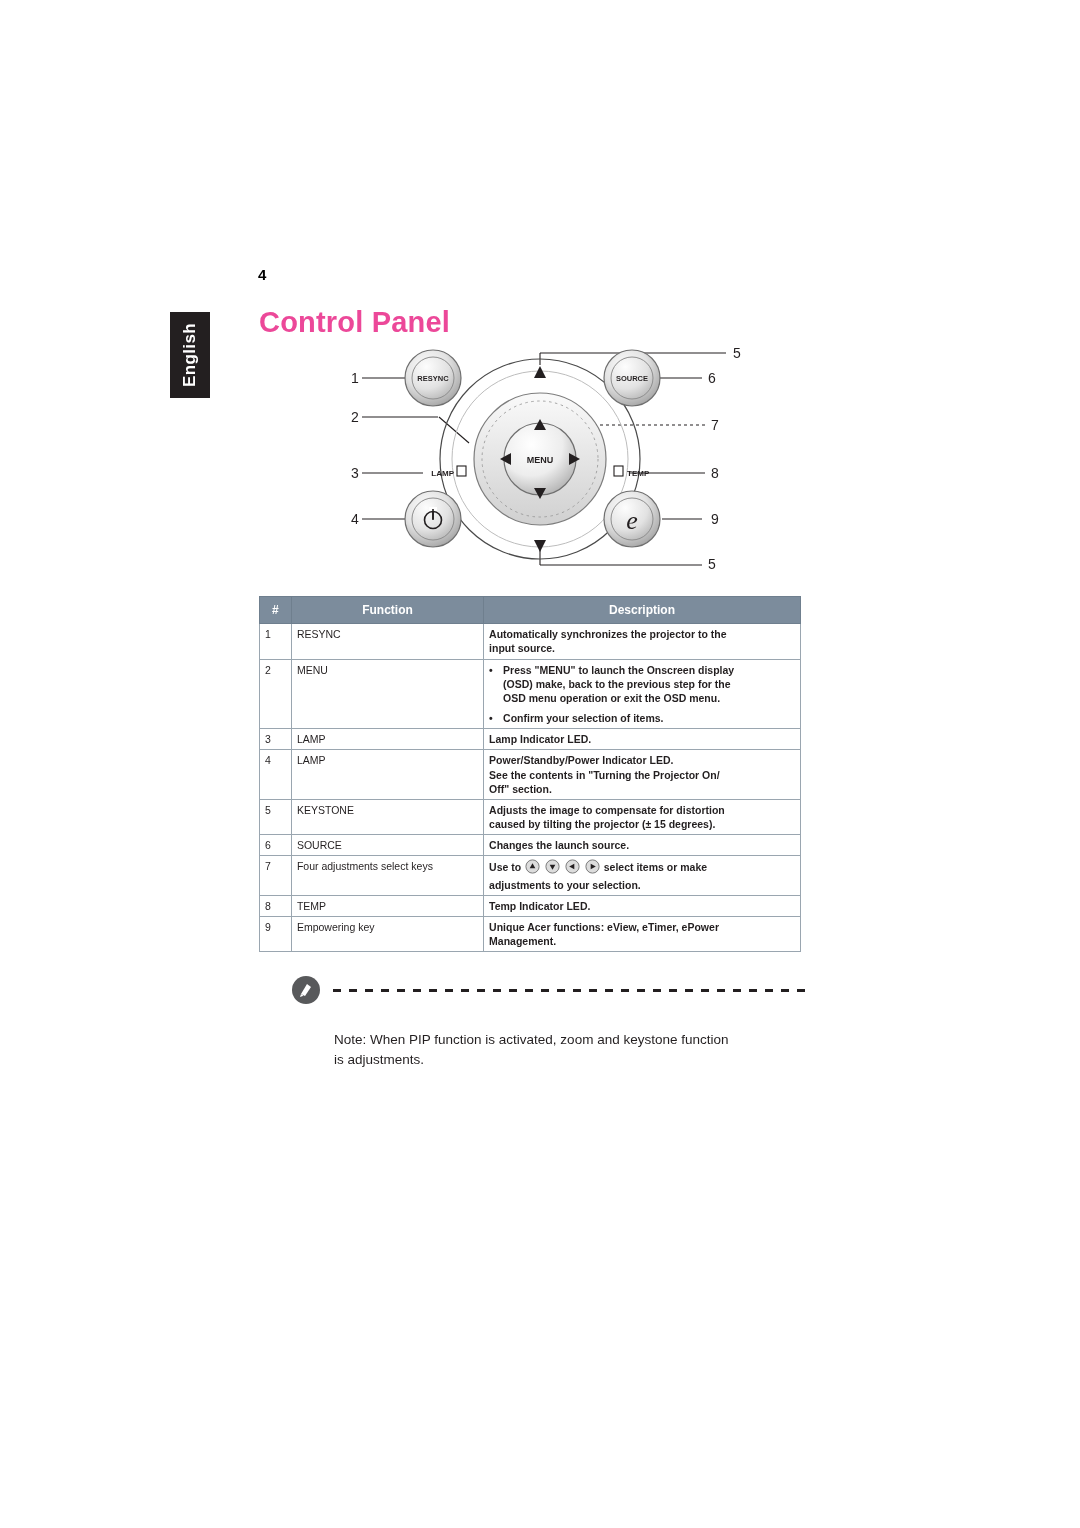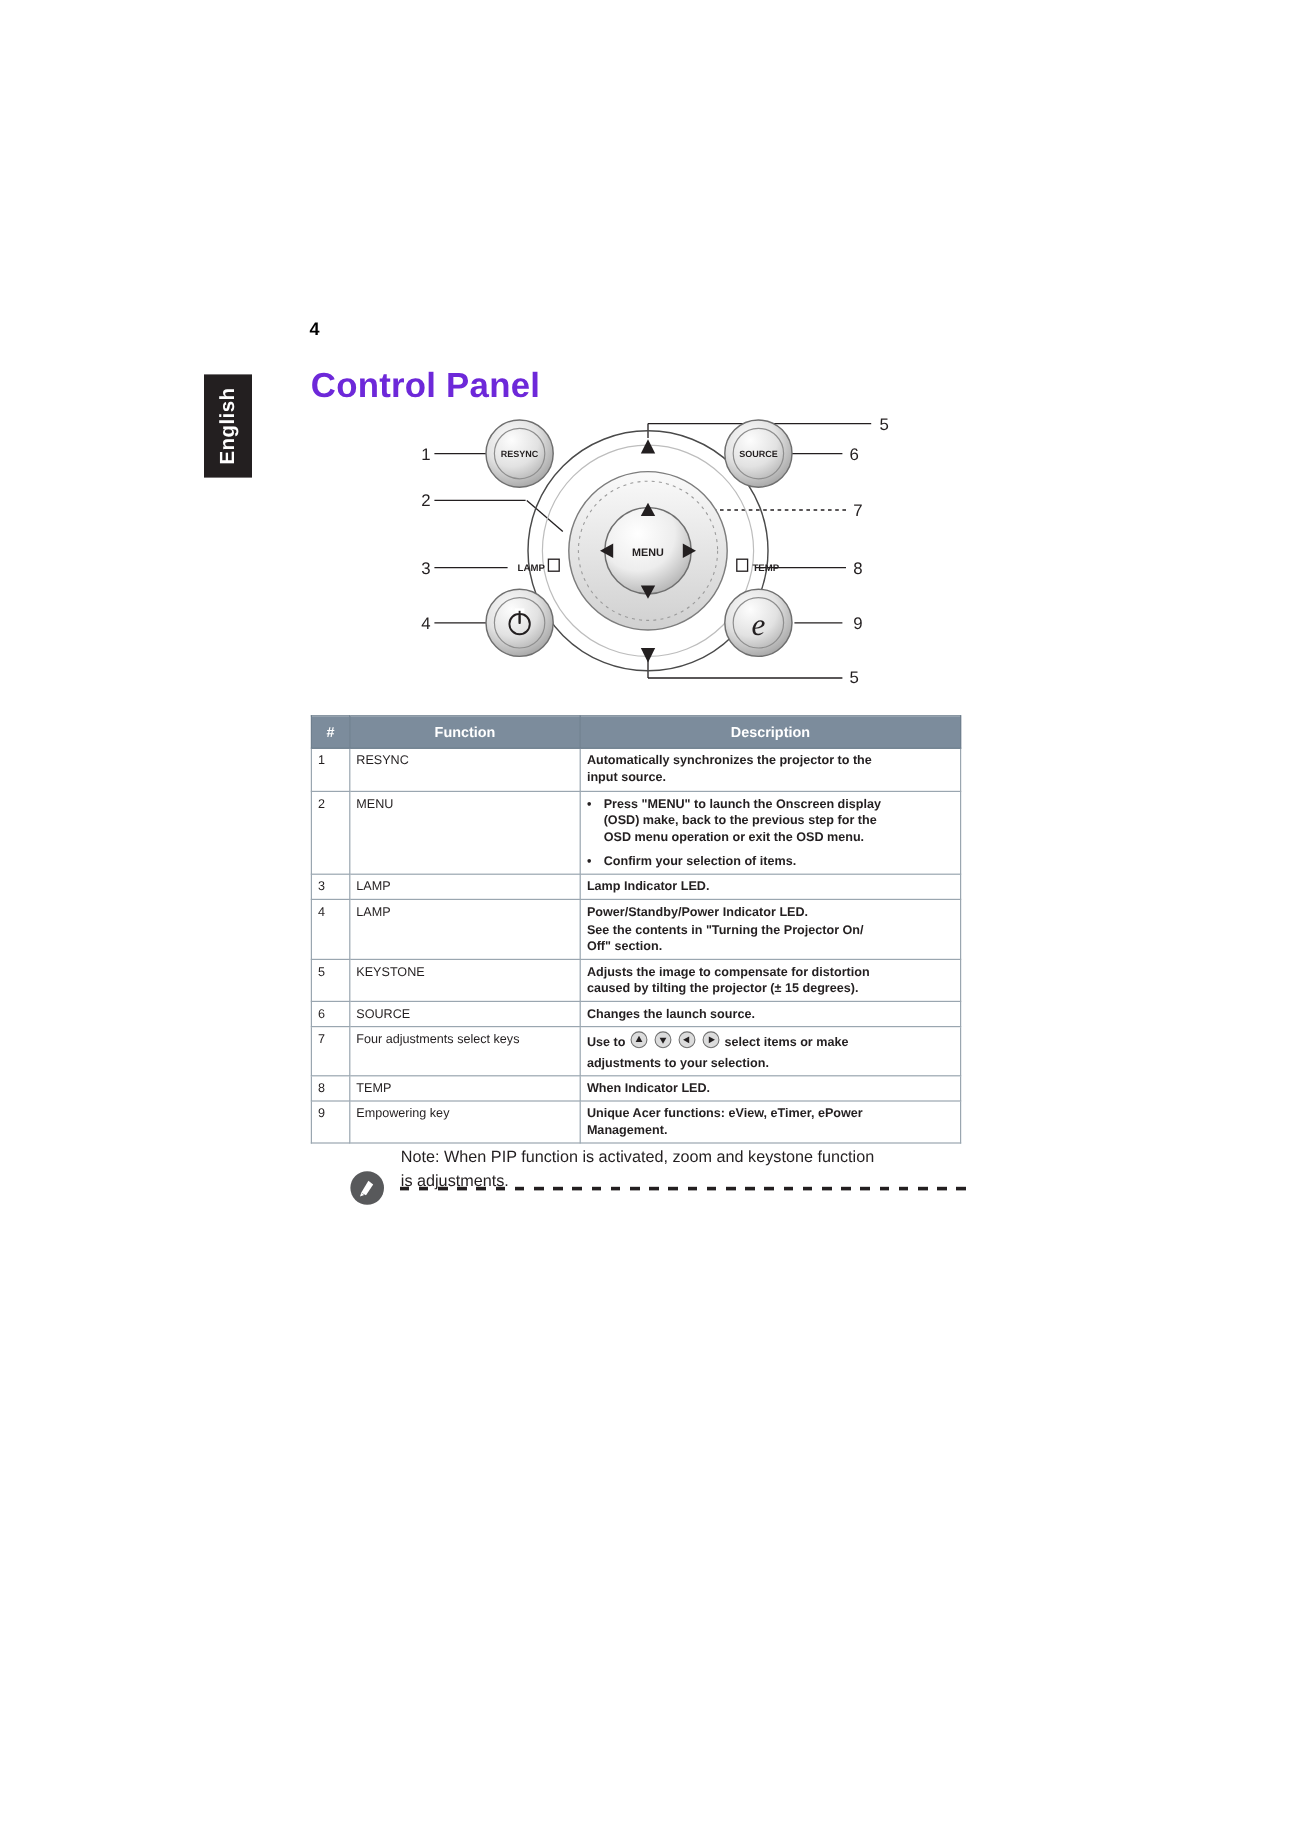--- a/index.html
+++ b/index.html
@@ -48,21 +48,21 @@
     letter-spacing: 0.4px;
   }
 
   
   .page-title {
     position: absolute;
     left: 259px;
     top: 306px;
     font-size: 29px;
     font-weight: bold;
-    color: #6d28d9;
+    color: #ec4899;
     letter-spacing: 0.2px;
   }
 
   
   .figure {
     position: absolute;
     left: 258px;
     top: 335px;
     width: 560px;
     height: 255px;
@@ -123,21 +123,21 @@
     position: absolute;
     left: 333px;
     top: 989px;
     width: 480px;
     height: 3px;
     background-image: repeating-linear-gradient(to right, #231f20 0 8px, transparent 8px 16px);
   }
   .note-text {
     position: absolute;
     left: 334px;
-    top: 954px;
+    top: 1030px;
     width: 470px;
     font-size: 13.5px;
     line-height: 1.5;
     color: #231f20;
   }
 </style>
 </head>
 <body>
 
 <div class="page-number">4</div>
@@ -338,21 +338,21 @@
           </span>
           <span>select items or make</span>
         </div>
         <div>adjustments to your selection.</div>
       </td>
     </tr>
 
     <tr>
       <td class="col-num">8</td>
       <td class="col-fn">TEMP</td>
-      <td class="col-desc">When Indicator LED.</td>
+      <td class="col-desc">Temp Indicator LED.</td>
     </tr>
 
     <tr>
       <td class="col-num">9</td>
       <td class="col-fn">Empowering key</td>
       <td class="col-desc">
         <div>Unique Acer functions: eView, eTimer, ePower</div>
         <div>Management.</div>
       </td>
     </tr>

